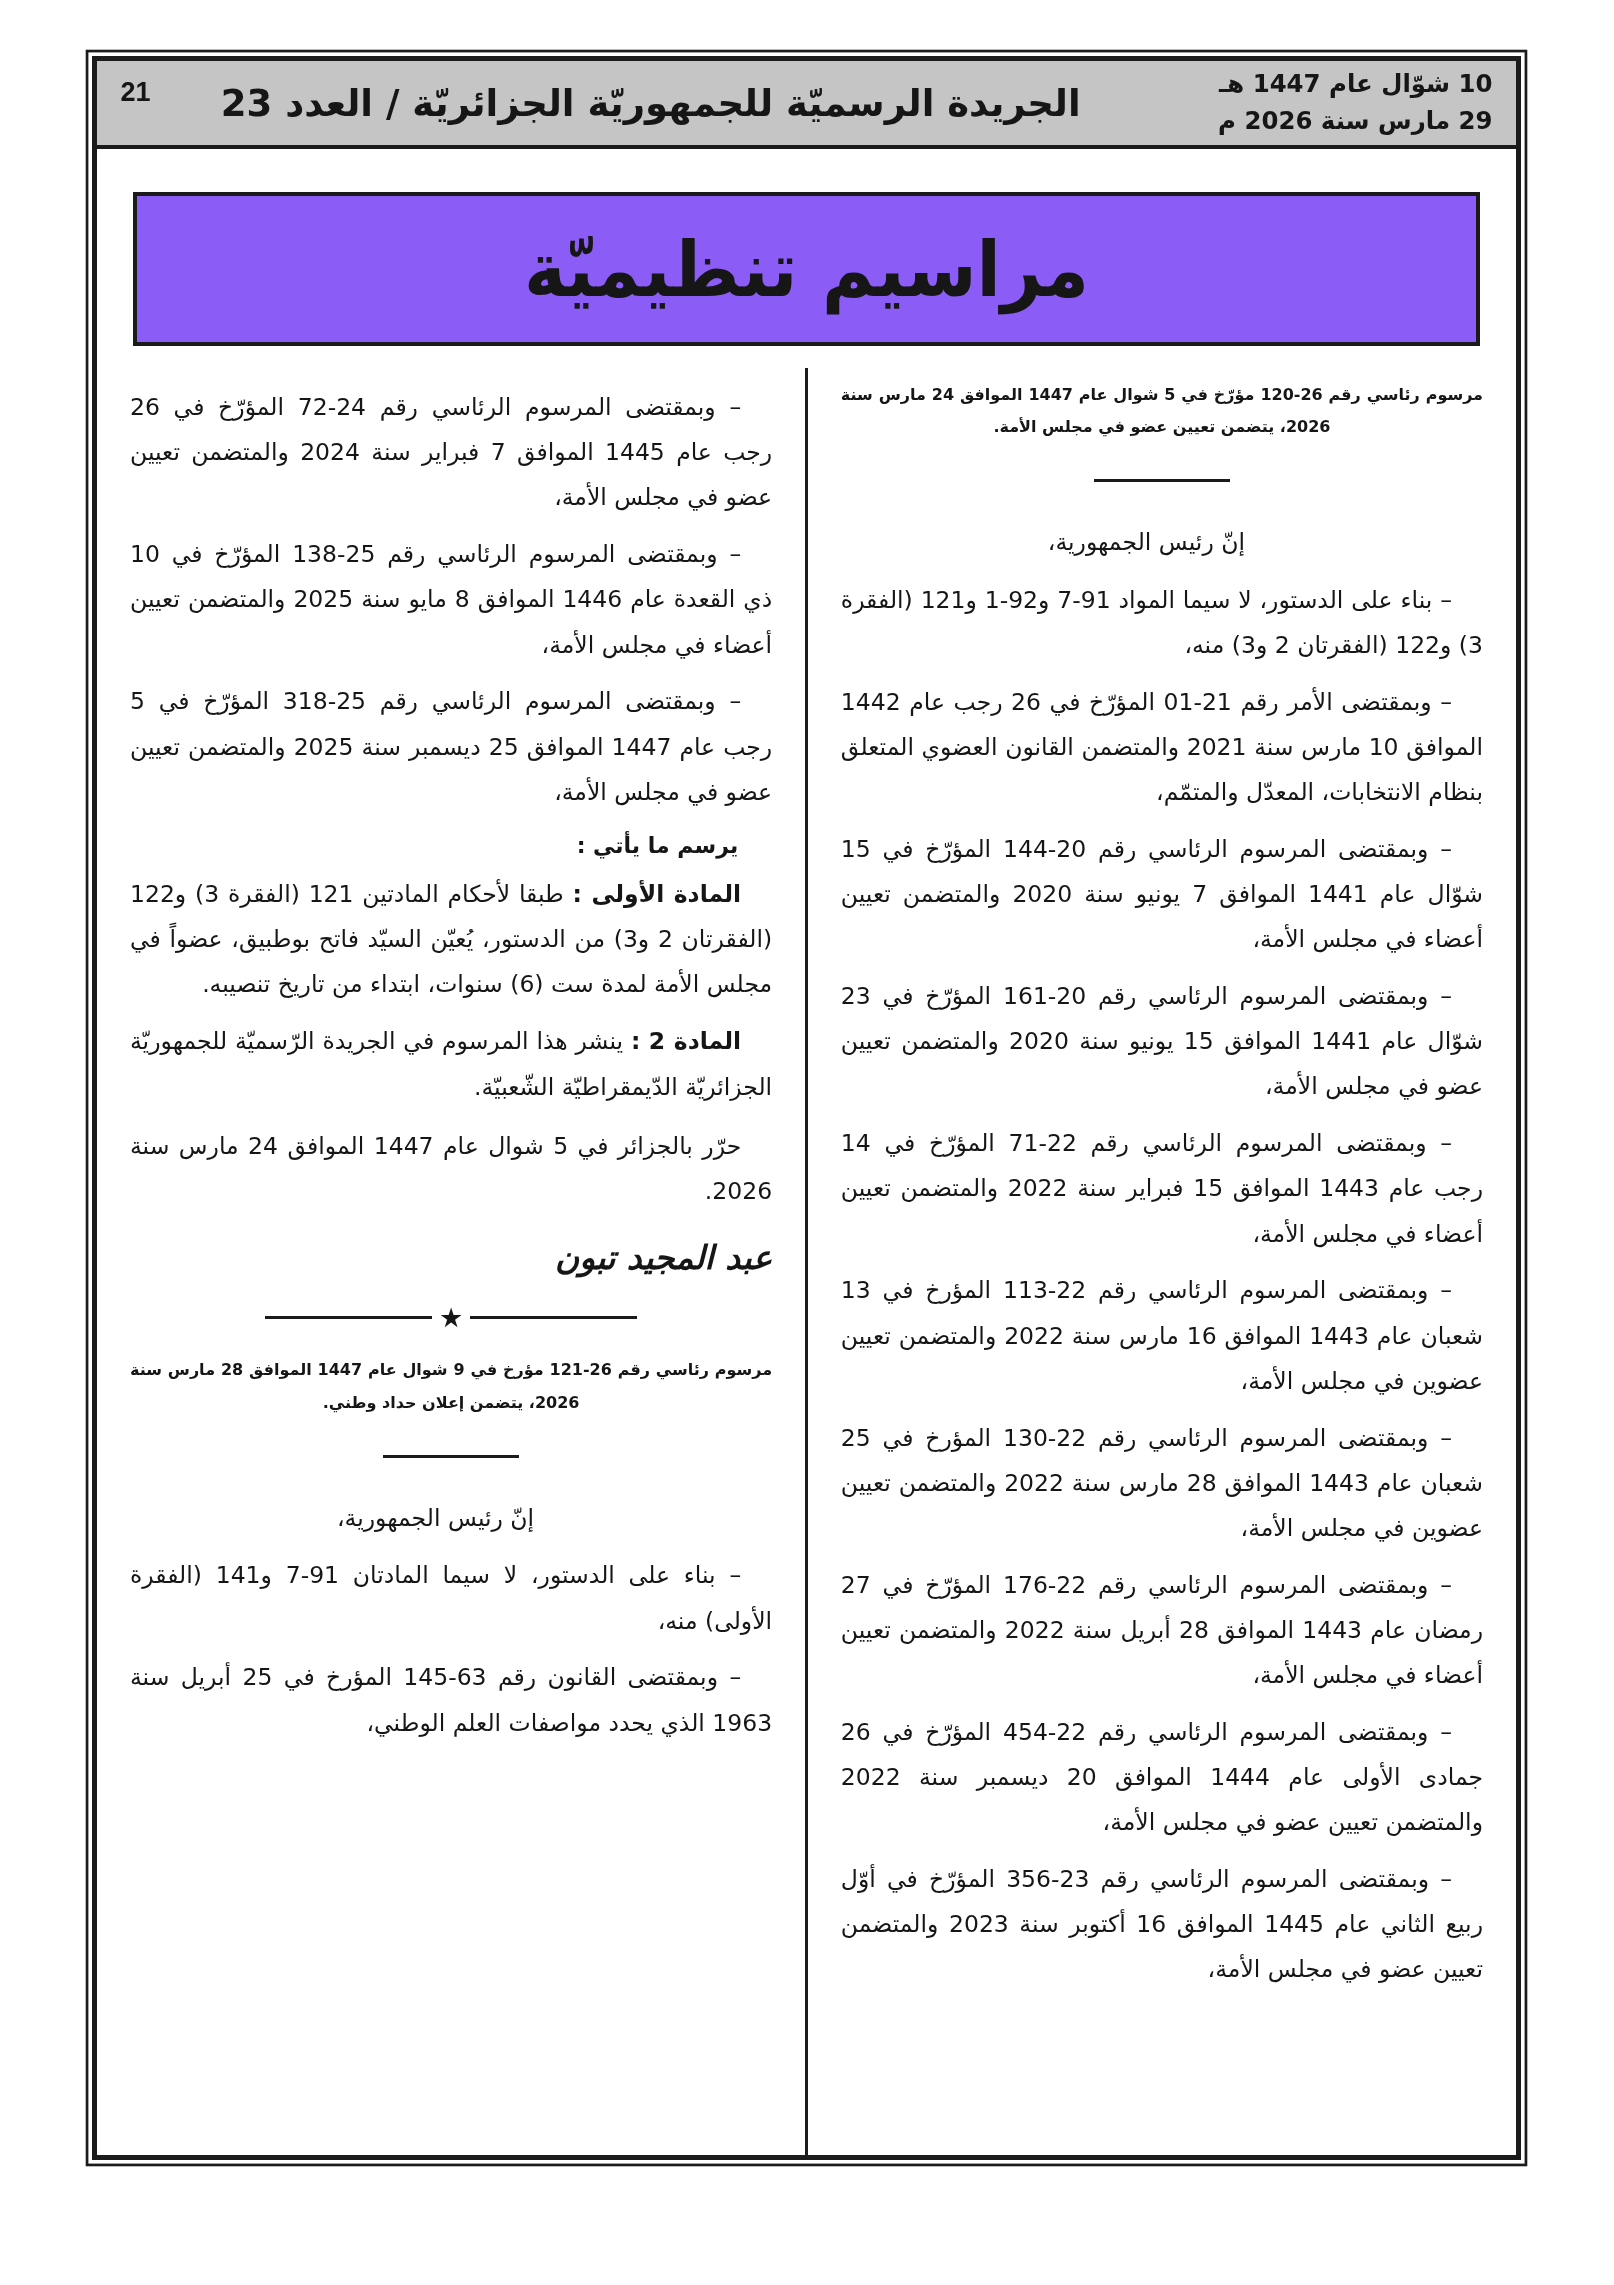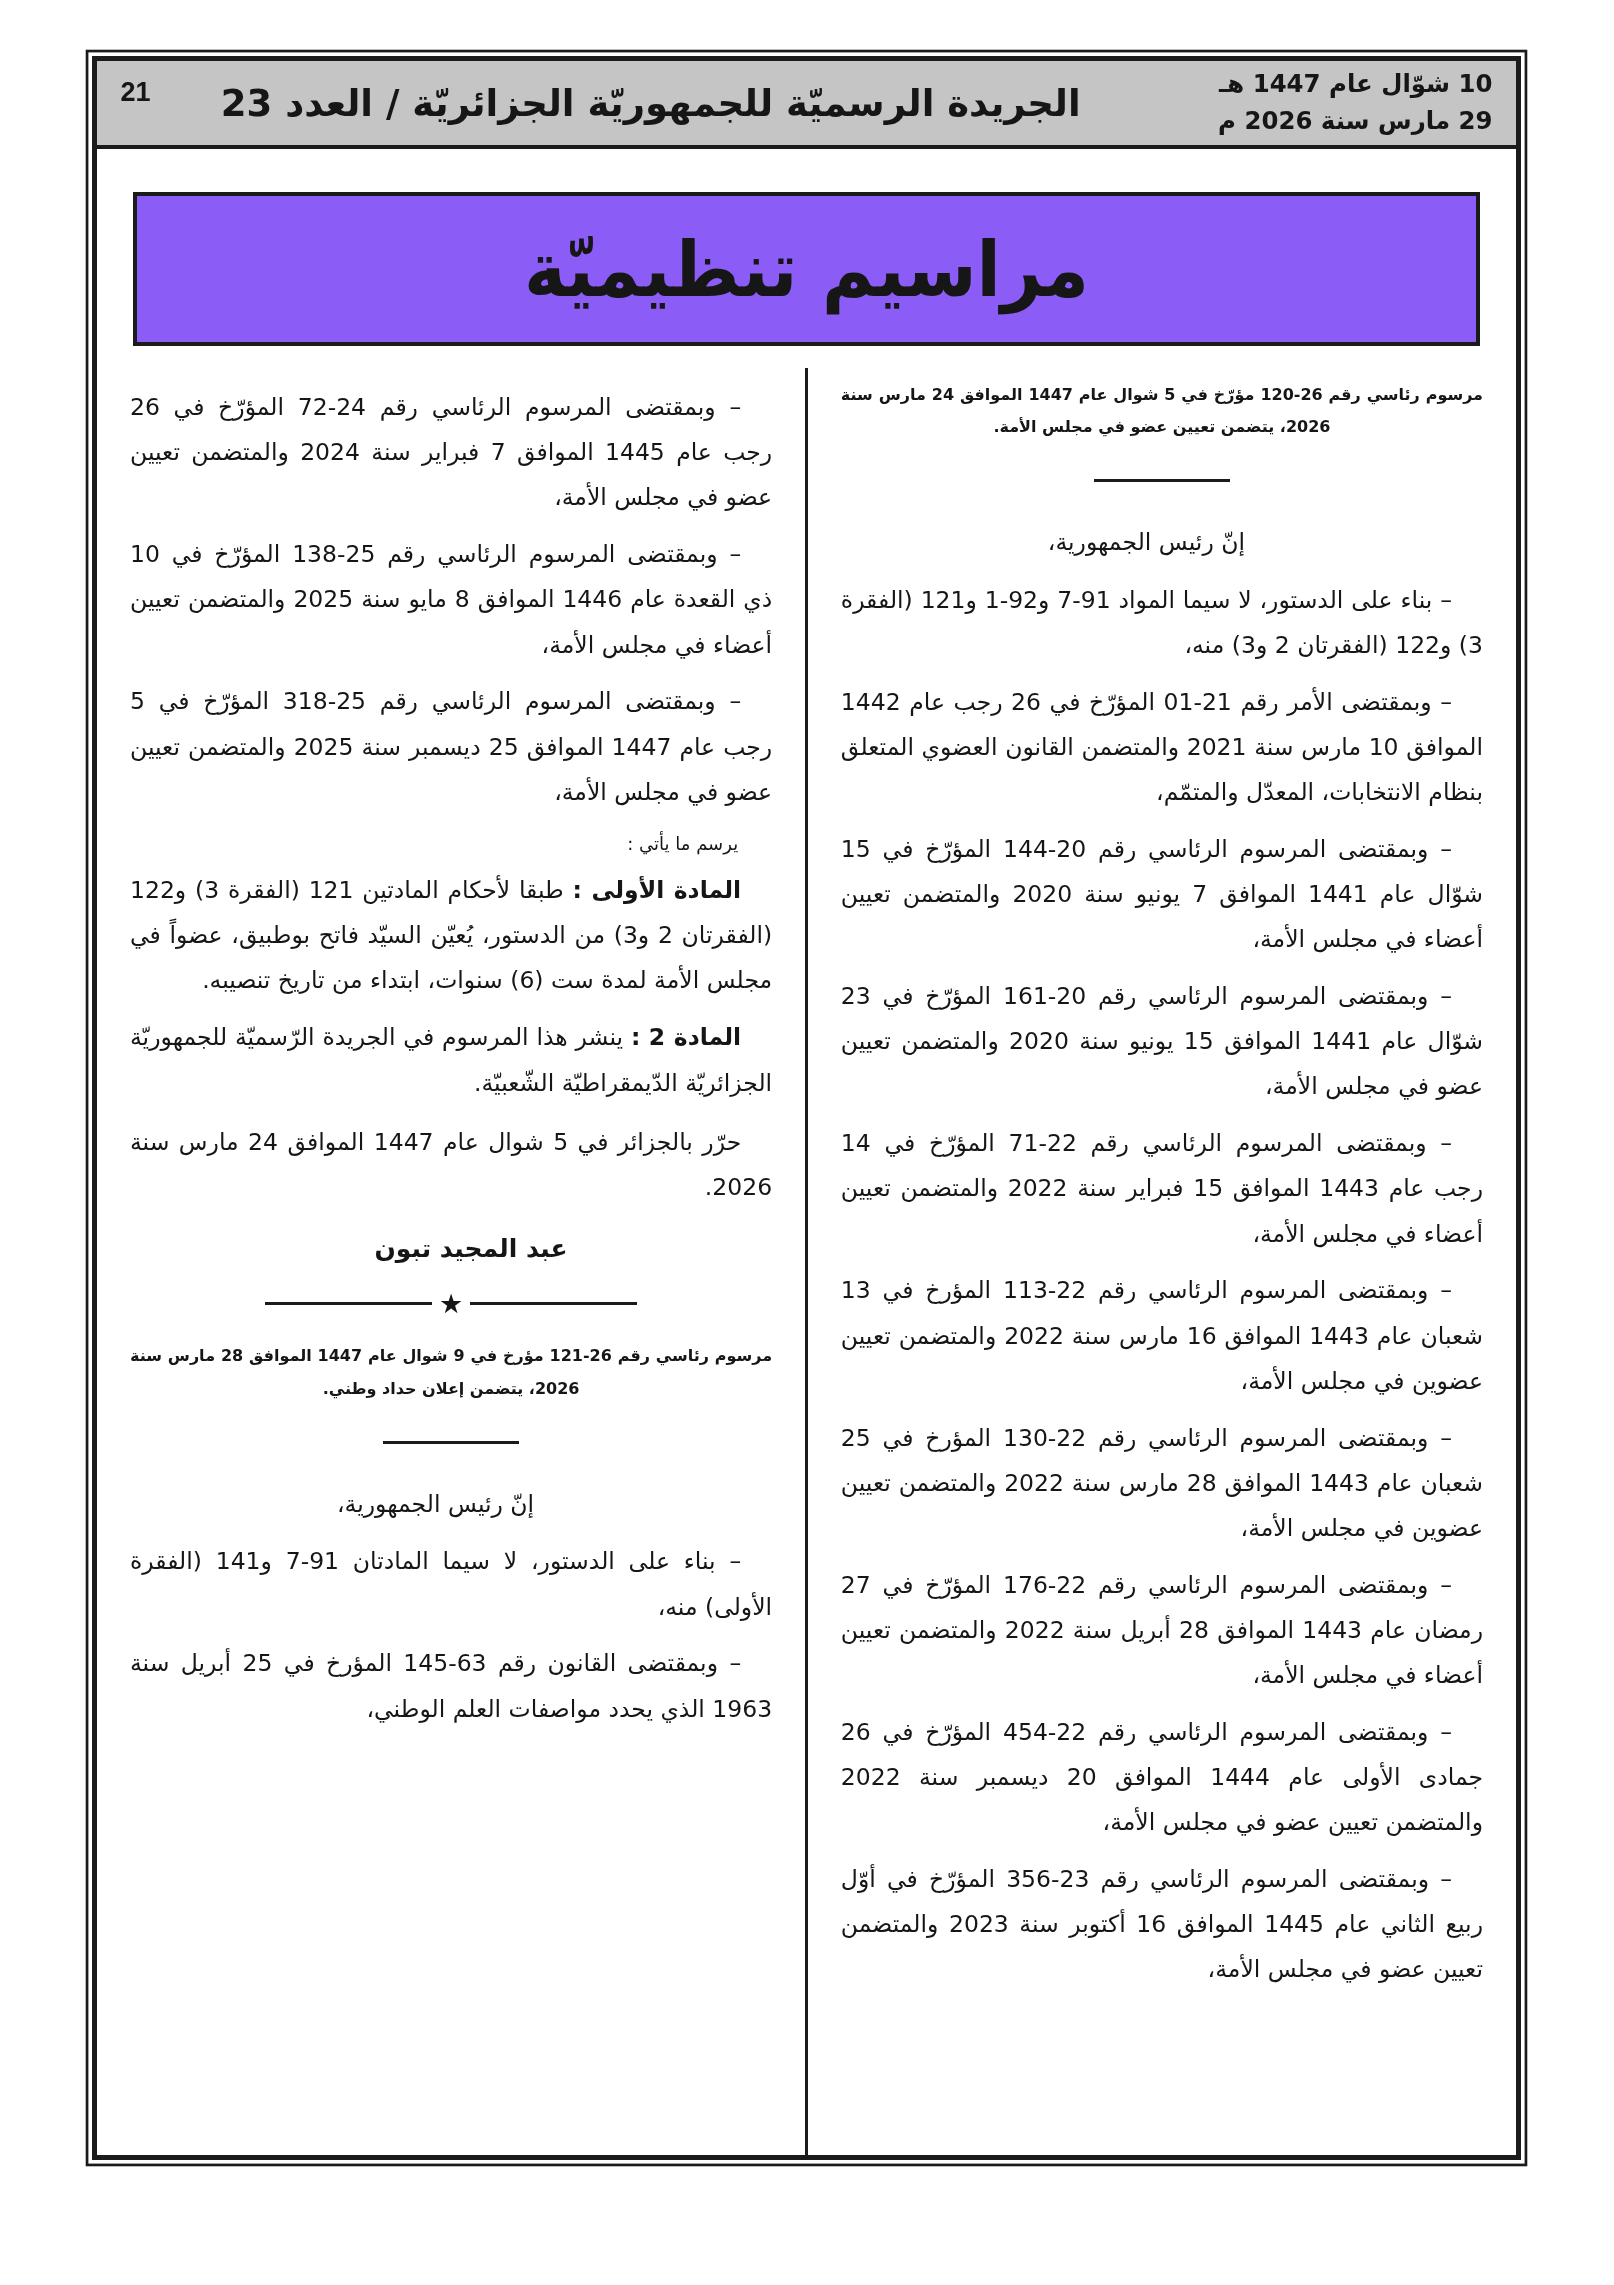--- a/index.html
+++ b/index.html
@@ -108,39 +108,40 @@
     line-height: 1.92;
     margin: 7.2px 0 12.7px;
   }
   p.para {
     text-align: justify;
     text-indent: 31px;
     line-height: 1.92;
     margin: 11.8px 0;
   }
   .enacts {
-    font-weight: normal;
-    font-size: 18px;
+    font-weight: bold;
+    font-size: 22px;
     text-indent: 34px;
     text-align: right;
     margin: 18px 0 14.5px;
   }
   .article-label { font-weight: bold; }
   .done-at {
     text-align: justify;
     text-indent: 31px;
     line-height: 1.92;
     margin: 14.5px 0 9px;
   }
   .signature {
     font-weight: bold;
-    font-size: 25px;
-    text-align: center;
+    font-size: 33px;
+    text-align: right;
     padding-left: 40px;
     margin: 23.5px 0 7.2px;
+    font-style: italic;
   }
   .star-sep {
     display: flex;
     align-items: center;
     justify-content: center;
     gap: 7.2px;
     margin: 27px 0 23.5px;
   }
   .sep-line { width: 167px; height: 2.7px; background: #1b1b1b; }
   .star { font-size: 27px; line-height: 1; }

